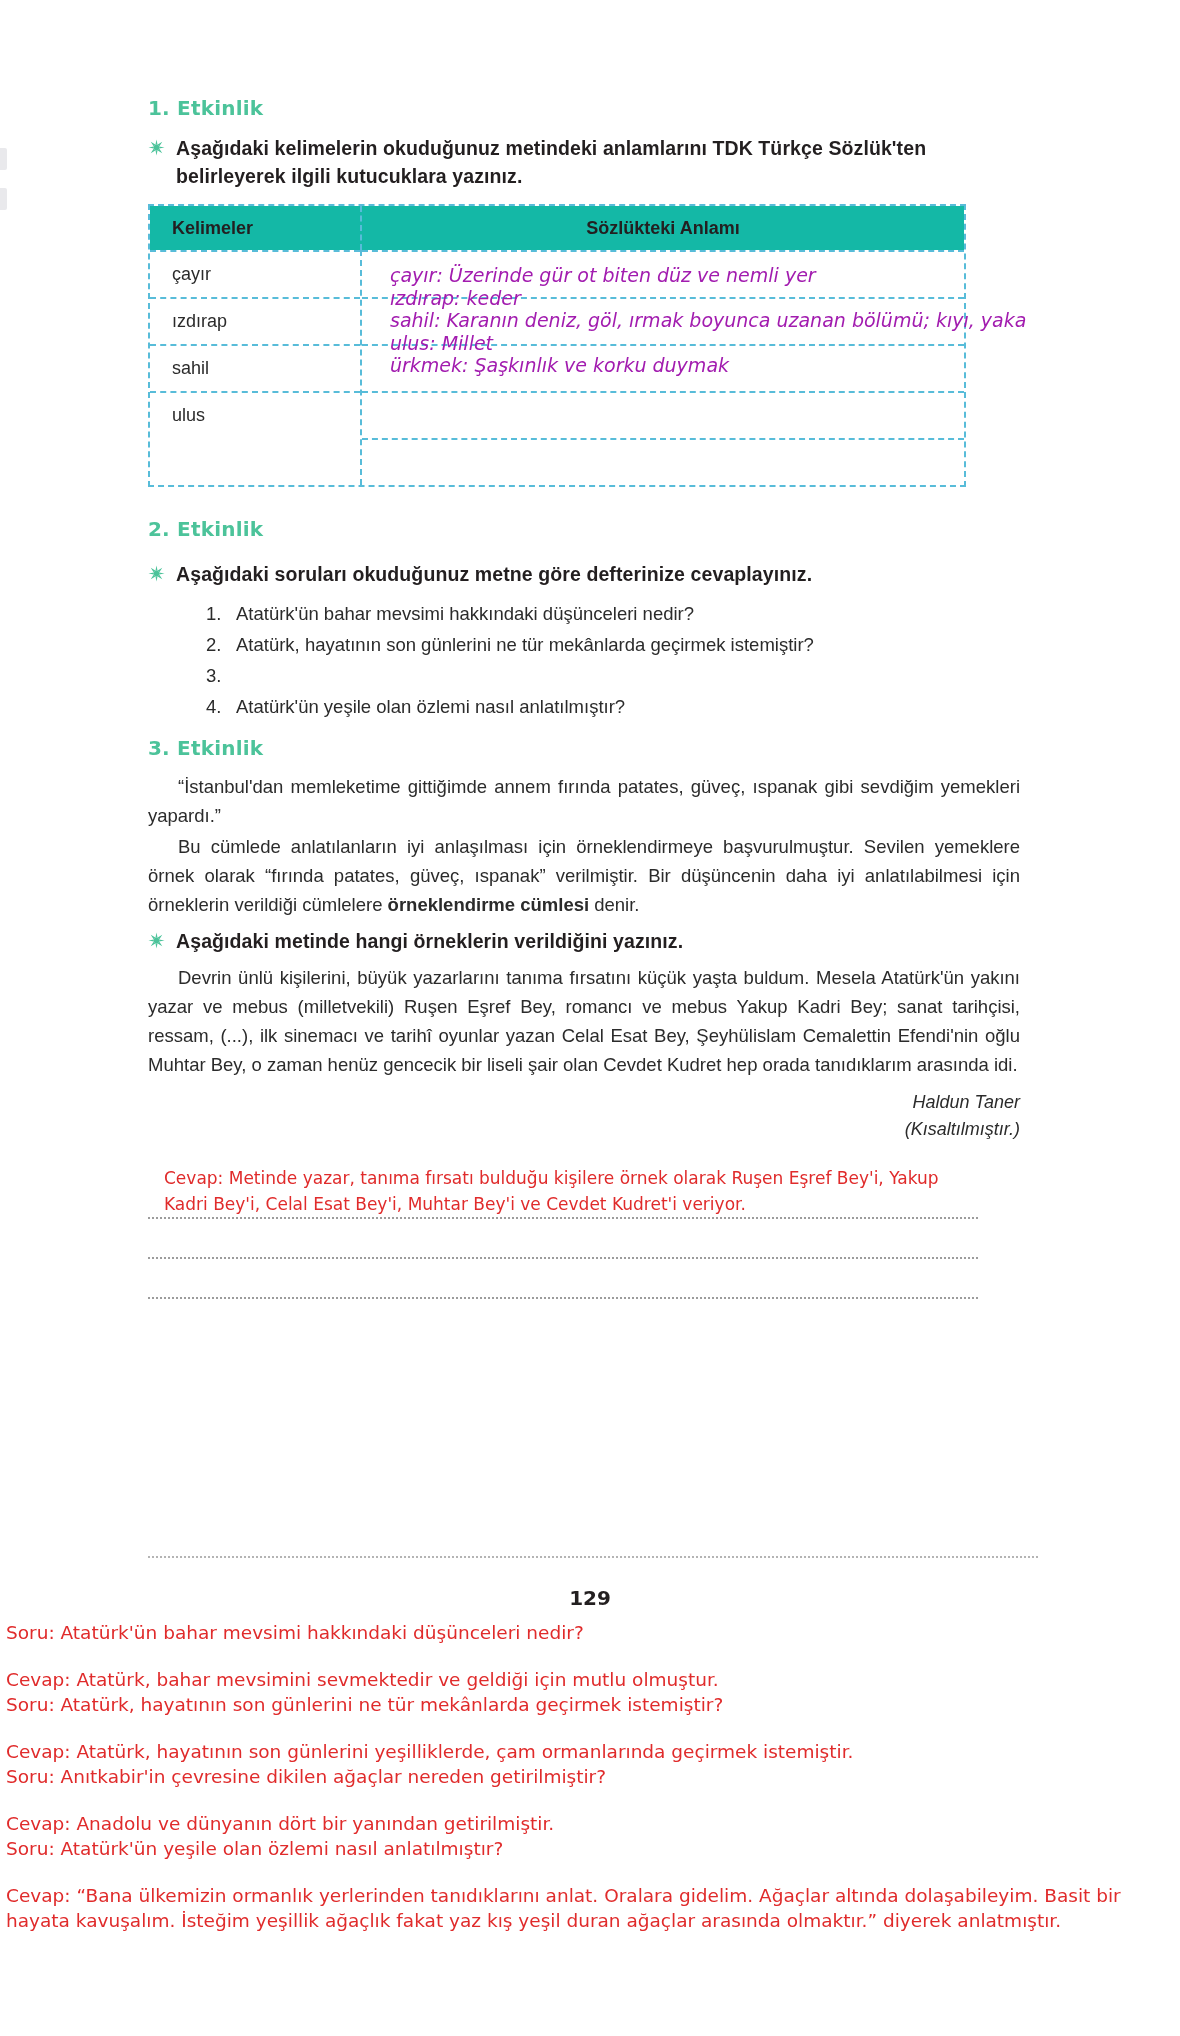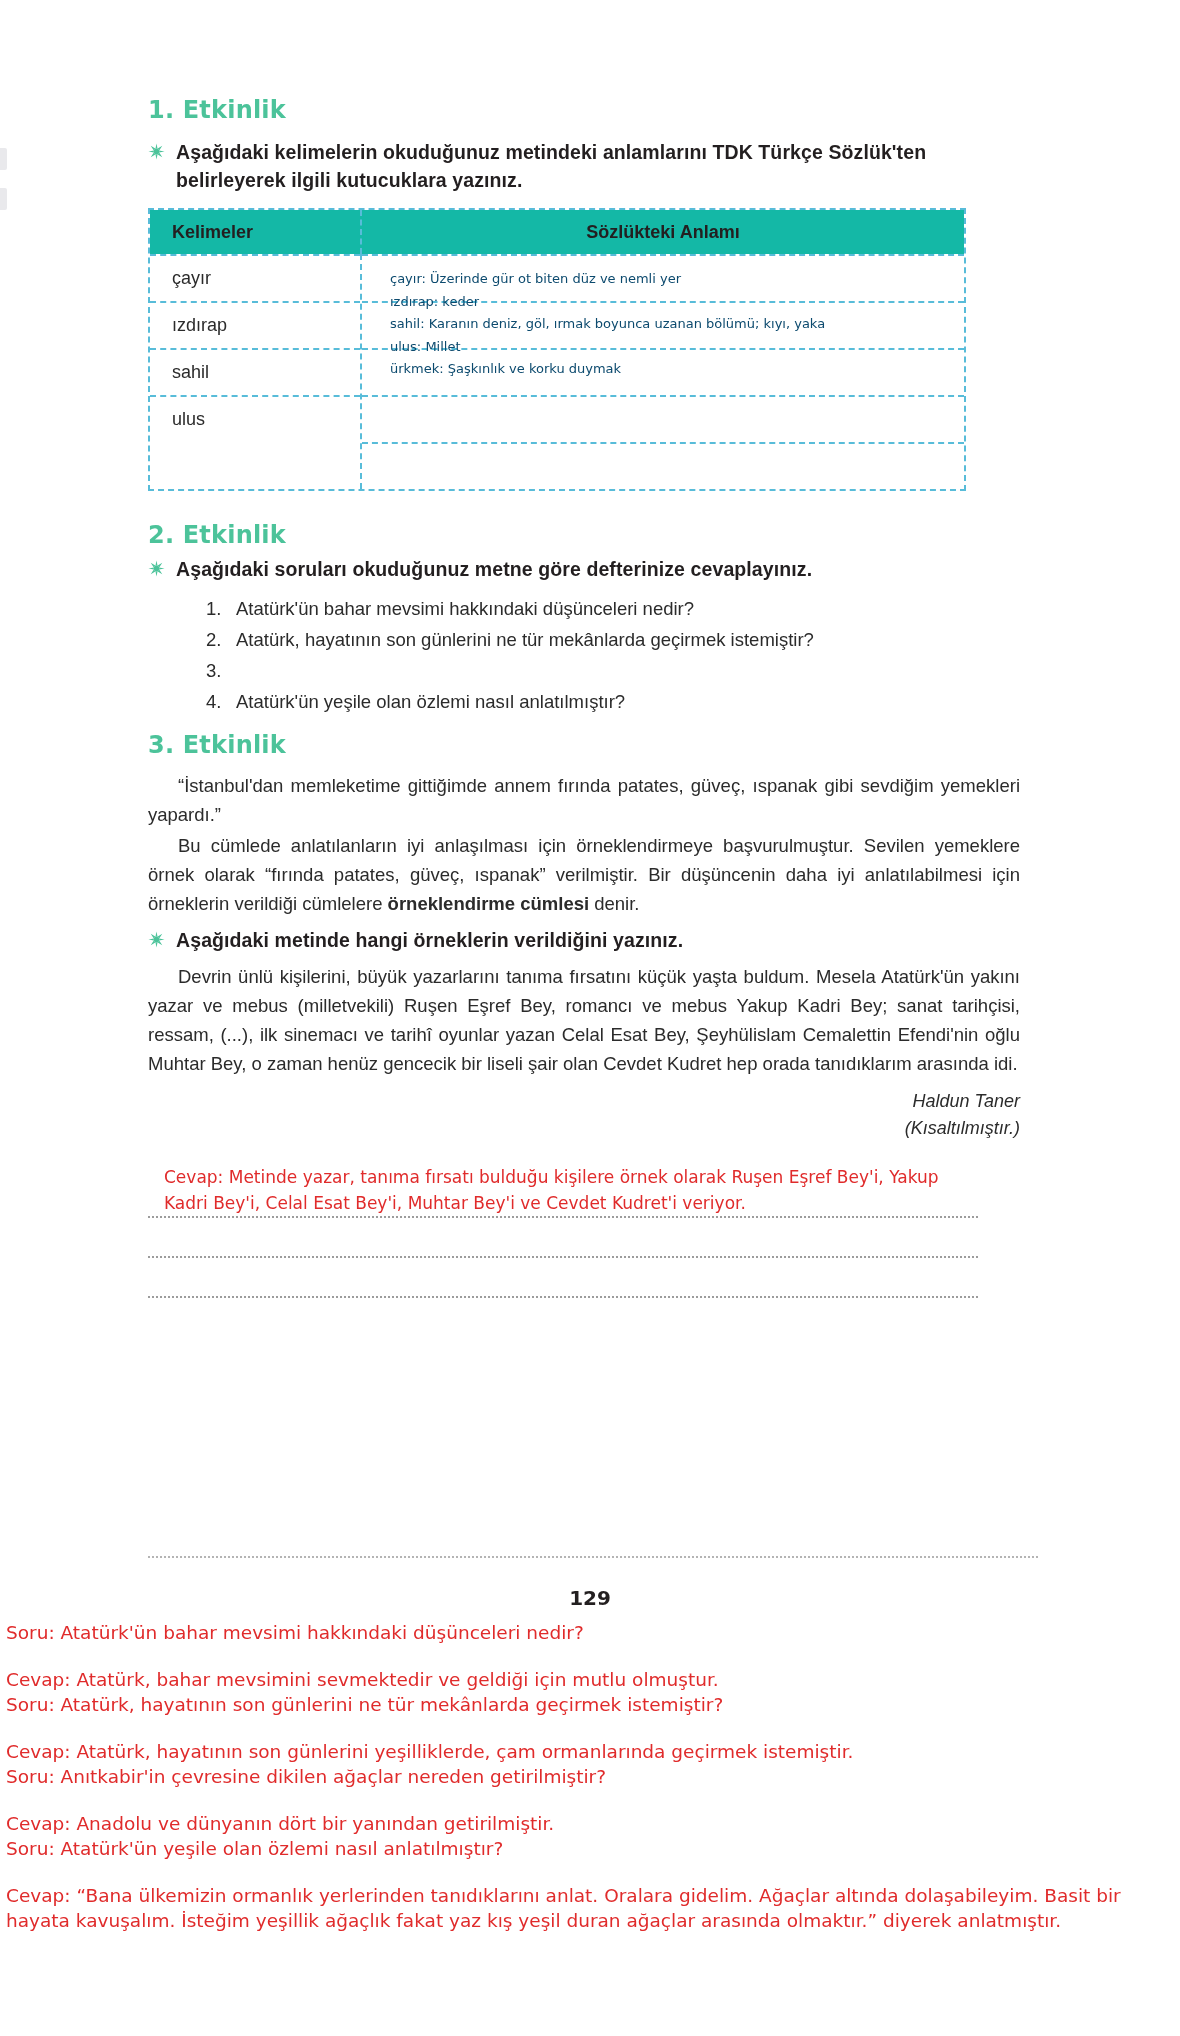--- a/index.html
+++ b/index.html
@@ -43,21 +43,21 @@
     position: absolute;
     left: 148px;
     top: 0;
     width: 872px;
   }
 
   
   .etkinlik-title {
     color: #4cc39a;
     font-weight: bold;
-    font-size: 24px;
+    font-size: 20px;
     letter-spacing: 0.2px;
     font-family: "DejaVu Sans", sans-serif;
   }
 
   .bullet-line {
     display: flex;
     align-items: flex-start;
     gap: 11px;
   }
   .star-icon {
@@ -141,25 +141,26 @@
   }
   
   .answers-overlay {
     position: absolute;
     left: 28px;
     top: 14px;
     right: 8px;
     pointer-events: none;
   }
   .answer-line {
-    color: #0c4a6e;
-    font-size: 13px;
+    color: #a21caf;
+    font-size: 19px;
     line-height: 22.5px;
     white-space: nowrap;
     font-family: "DejaVu Sans", sans-serif;
+    font-style: italic;
   }
 
   
   .q-list {
     margin-top: 10px;
     padding-left: 58px;
   }
   .q-item {
     display: flex;
     gap: 12px;
@@ -311,21 +312,21 @@
             <div class="answer-line">ulus: Millet</div>
             <div class="answer-line">ürkmek: Şaşkınlık ve korku duymak</div>
           </div>
         </div>
       </div>
     </div>
 
     <div style="height:30px"></div>
     <div class="etkinlik-title">2. Etkinlik</div>
 
-    <div class="bullet-line" style="margin-top:6px">
+    <div class="bullet-line" style="margin-top:19px">
       <span class="star-icon">
         <svg width="17" height="17" viewBox="0 0 20 20">
           <g fill="#4cc39a">
             <path d="M10 0.5 L11.3 7 L10 6.6 L8.7 7 Z"></path>
             <path d="M10 19.5 L8.7 13 L10 13.4 L11.3 13 Z"></path>
             <path d="M0.5 10 L7 8.7 L6.6 10 L7 11.3 Z"></path>
             <path d="M19.5 10 L13 11.3 L13.4 10 L13 8.7 Z"></path>
             <path d="M3.2 3.2 L8.6 6.6 L7.4 7.4 L6.6 8.6 Z"></path>
             <path d="M16.8 16.8 L11.4 13.4 L12.6 12.6 L13.4 11.4 Z"></path>
             <path d="M16.8 3.2 L13.4 8.6 L12.6 7.4 L11.4 6.6 Z"></path>

